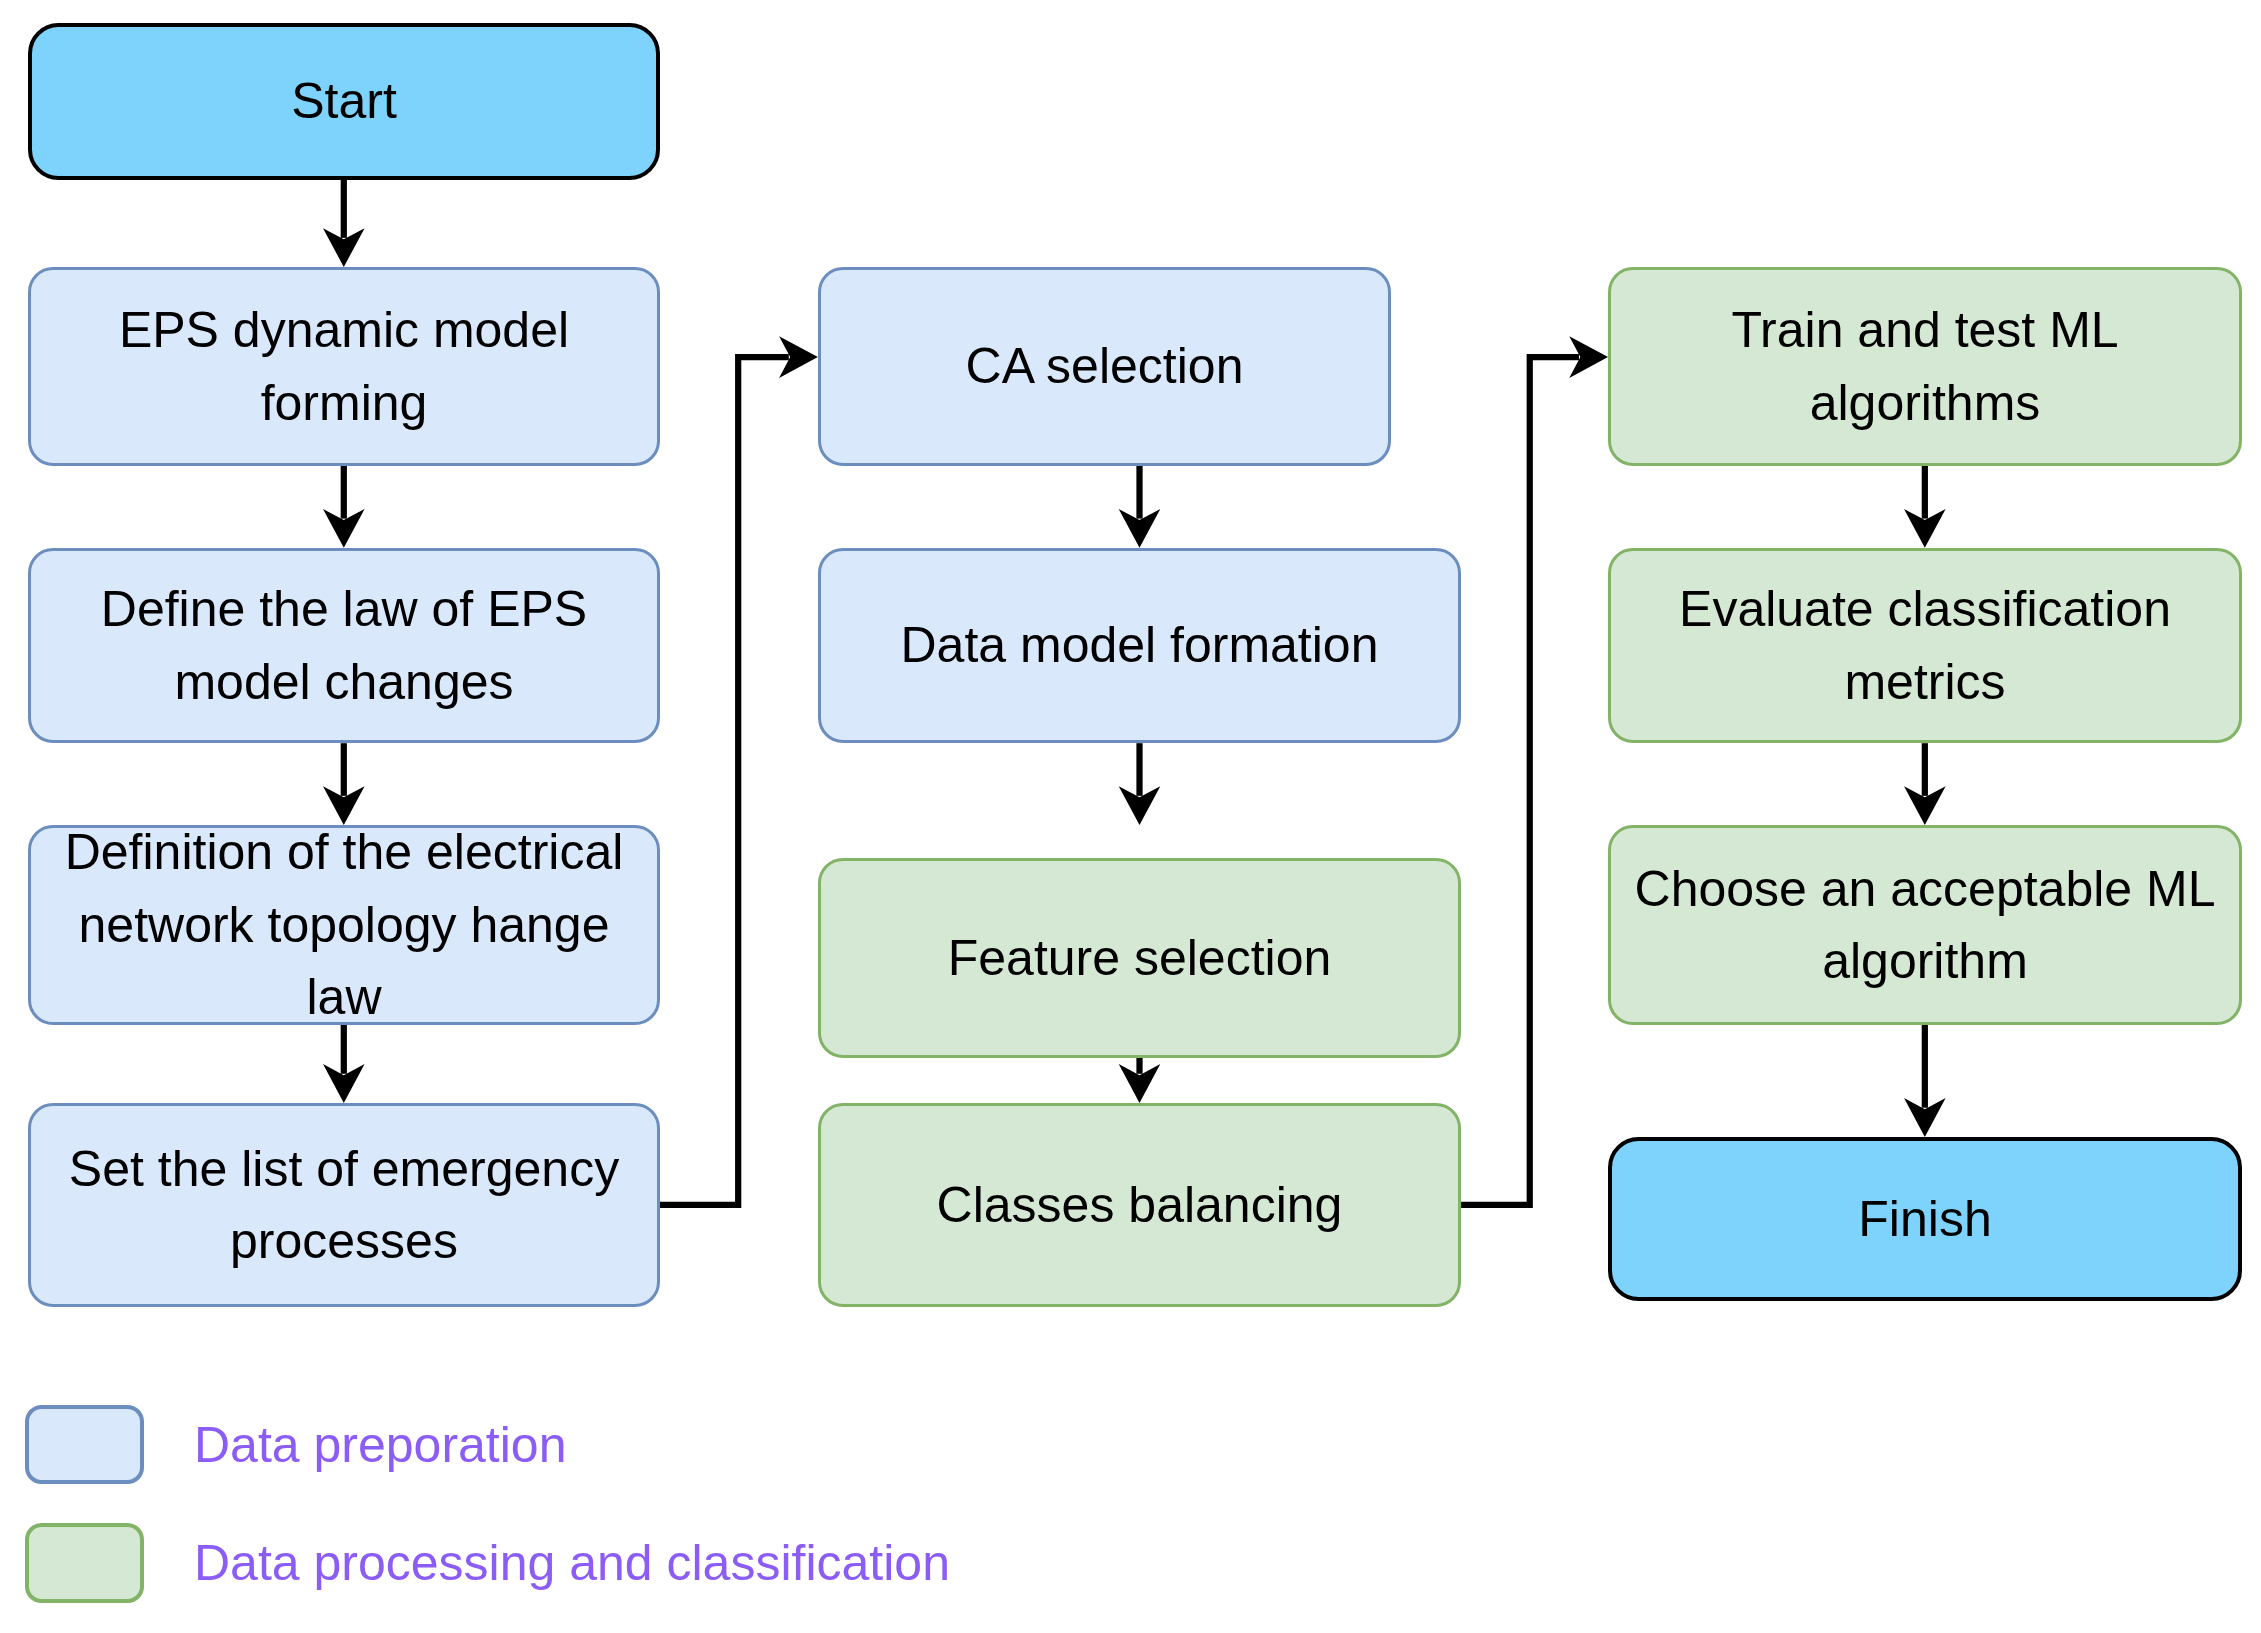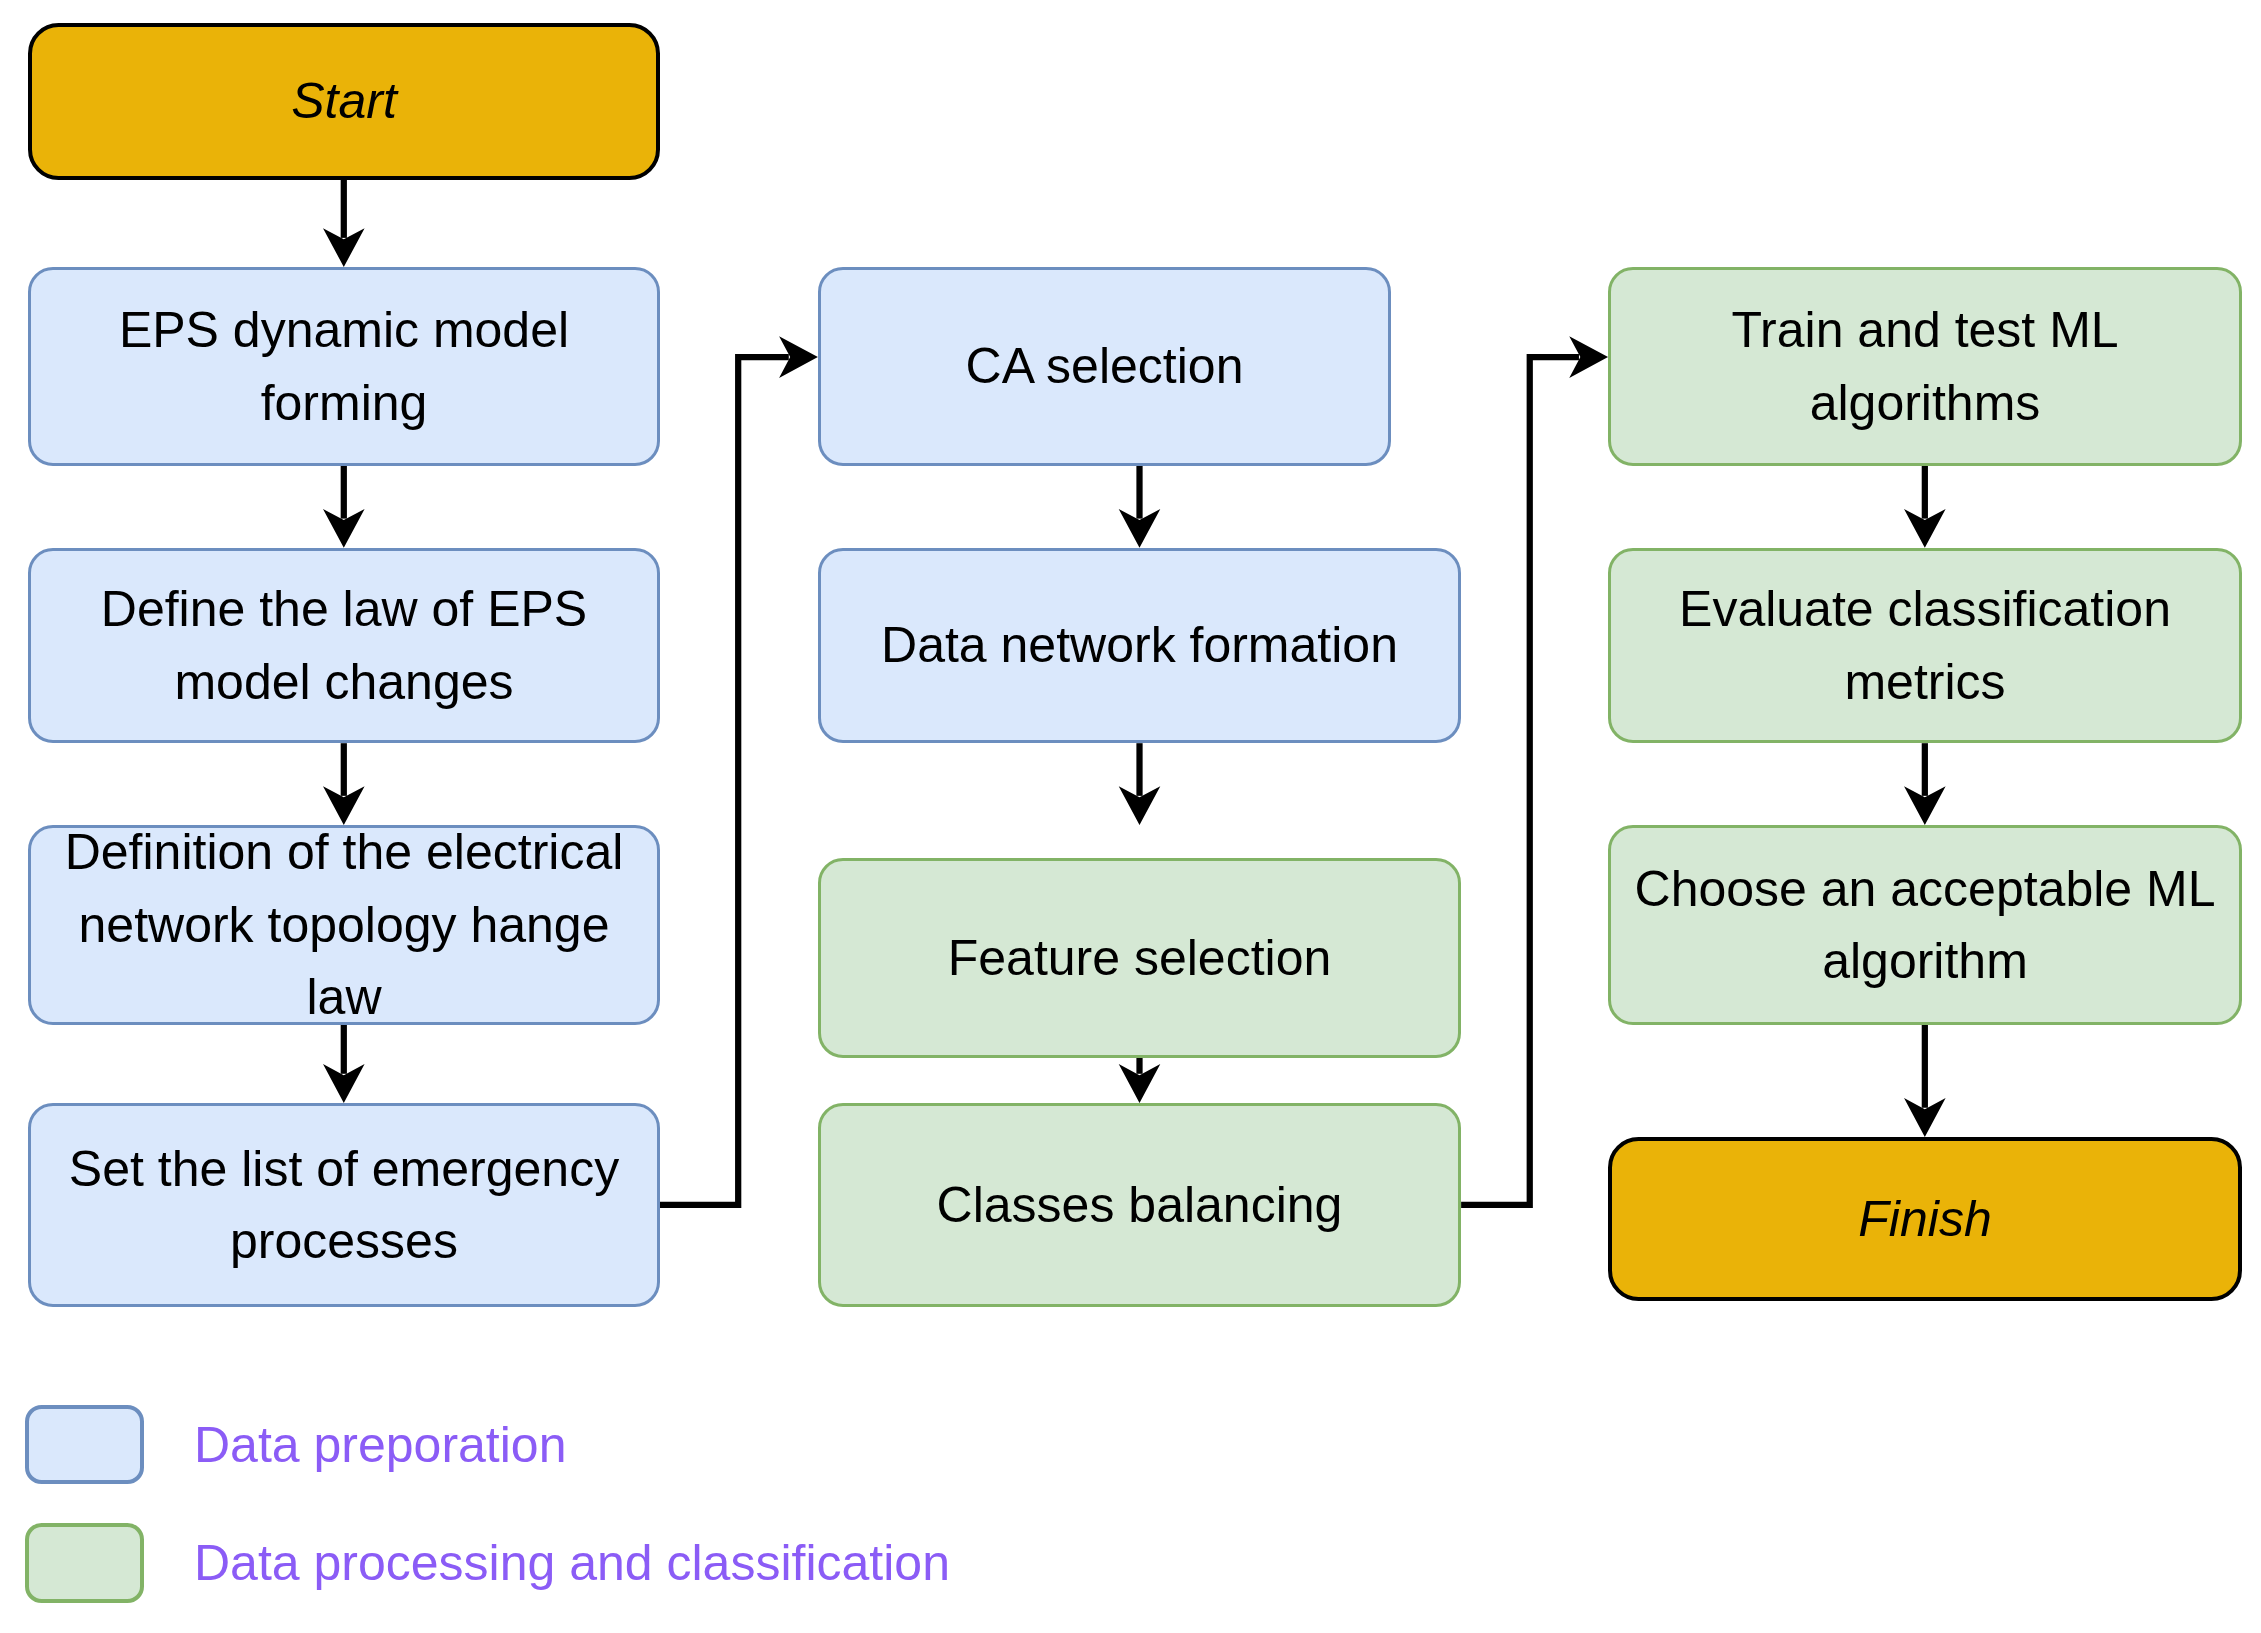--- a/index.html
+++ b/index.html
@@ -14,21 +14,21 @@
   #edges { position: absolute; left: 0; top: 0; }
   .node {
     position: absolute; box-sizing: border-box;
     display: flex; align-items: center; justify-content: center;
     text-align: center; color: #000000;
     font-size: 50px; line-height: 1.45;
   }
   .node-label { white-space: pre-line; }
   .blue  { background: #dae8fc; border: 3.5px solid #6c8ebf; border-radius: 25px; }
   .green { background: #d5e8d4; border: 3.5px solid #82b366; border-radius: 25px; }
-  .terminal { background: #eab308; border: 4.9px solid #000000; border-radius: 30.5px; font-style: italic; }
+  .terminal { background: #7dd3fc; border: 4.9px solid #000000; border-radius: 30.5px; }
   .edge-line { stroke: #000000; stroke-width: 9; fill: none; }
   .edge-head { fill: #000000; stroke: none; }
   .legend-swatch { position: absolute; box-sizing: border-box; border-radius: 16.6px; }
   .swatch-blue  { background: #dae8fc; border: 4.2px solid #6c8ebf; }
   .swatch-green { background: #d5e8d4; border: 4.2px solid #82b366; }
   .legend-label {
     position: absolute; display: flex; align-items: center;
     font-size: 50px; color: #8b5cf6; white-space: nowrap;
   }
 </style>
@@ -111,21 +111,21 @@
   </div>
   <div class="node blue" style="left:28px; top:1103px; width:632px; height:204px;">
     <span class="node-label">Set the list of emergency
 processes</span>
   </div>
 
   <div class="node blue" style="left:818px; top:267px; width:573px; height:199px;justify-content:center;">
     <span class="node-label">CA selection</span>
   </div>
   <div class="node blue" style="left:818px; top:548px; width:643px; height:195px;">
-    <span class="node-label">Data network formation</span>
+    <span class="node-label">Data model formation</span>
   </div>
   <div class="node green" style="left:818px; top:825px; width:643px; height:200px;margin-top:33px;">
     <span class="node-label">Feature selection</span>
   </div>
   <div class="node green" style="left:818px; top:1103px; width:643px; height:204px;">
     <span class="node-label">Classes balancing</span>
   </div>
 
   <div class="node green" style="left:1608px; top:267px; width:634px; height:199px;">
     <span class="node-label">Train and test ML

